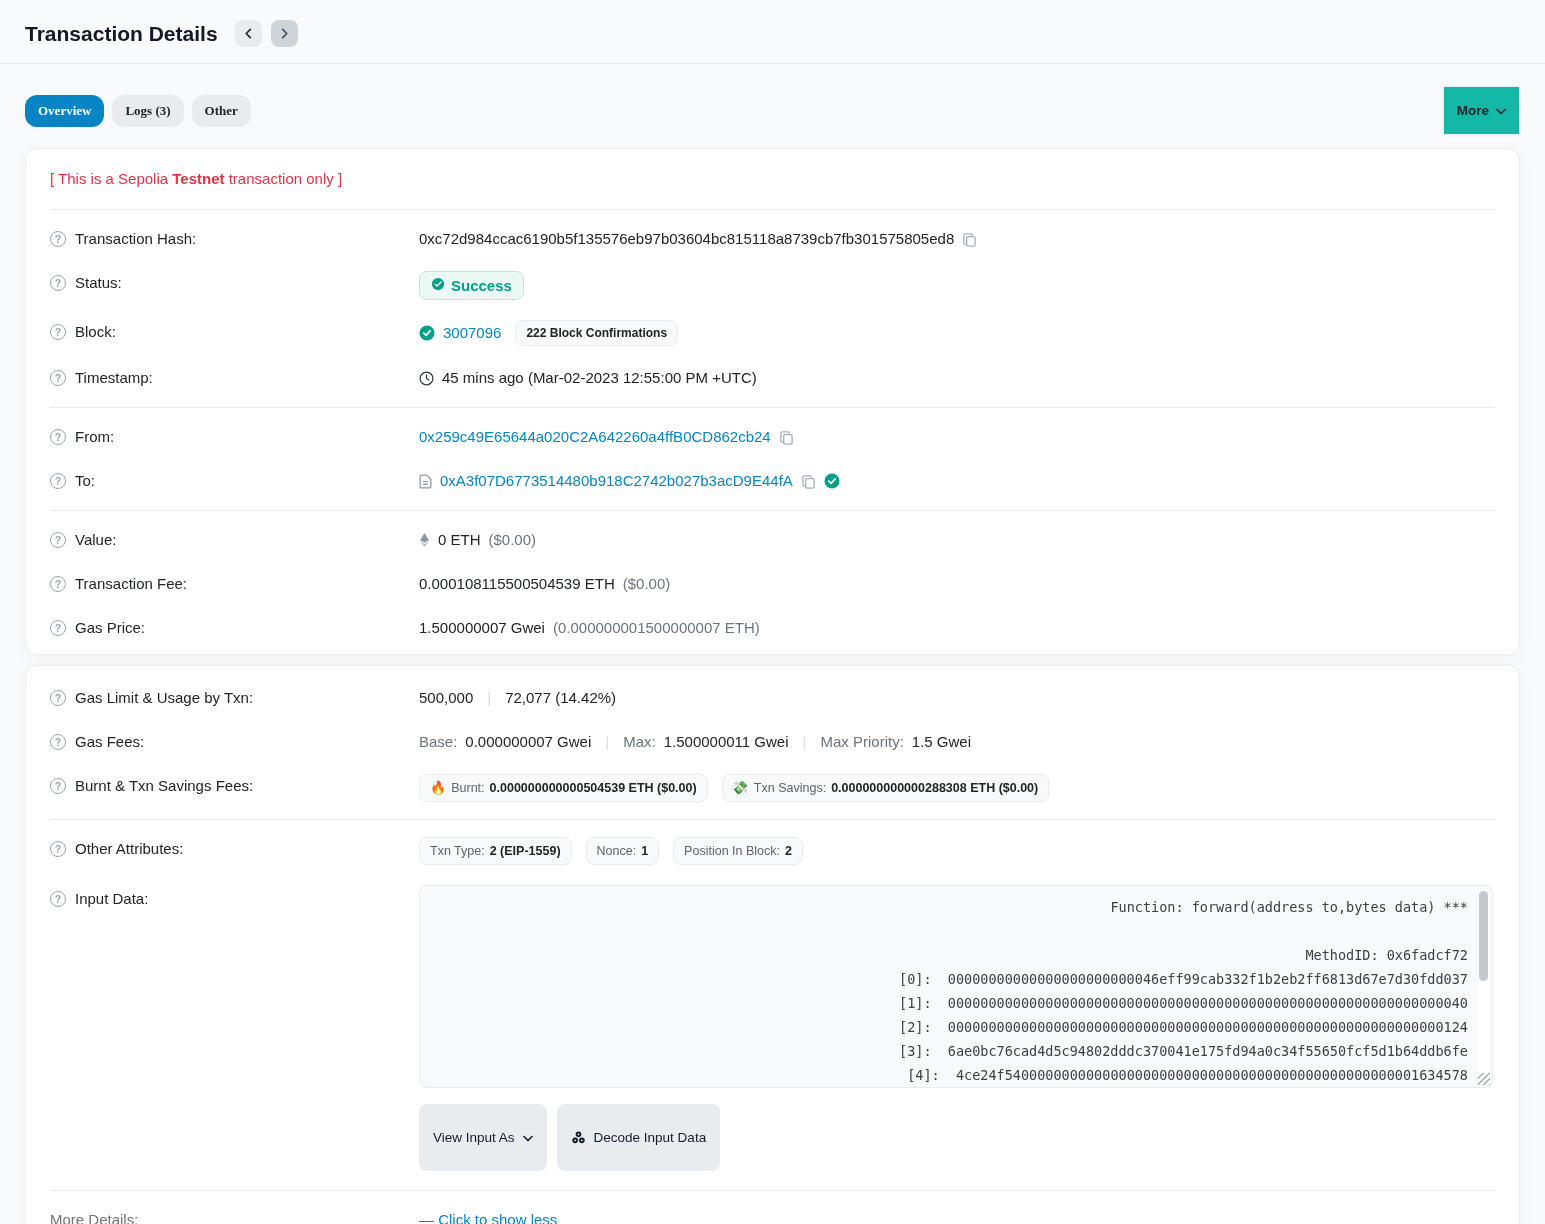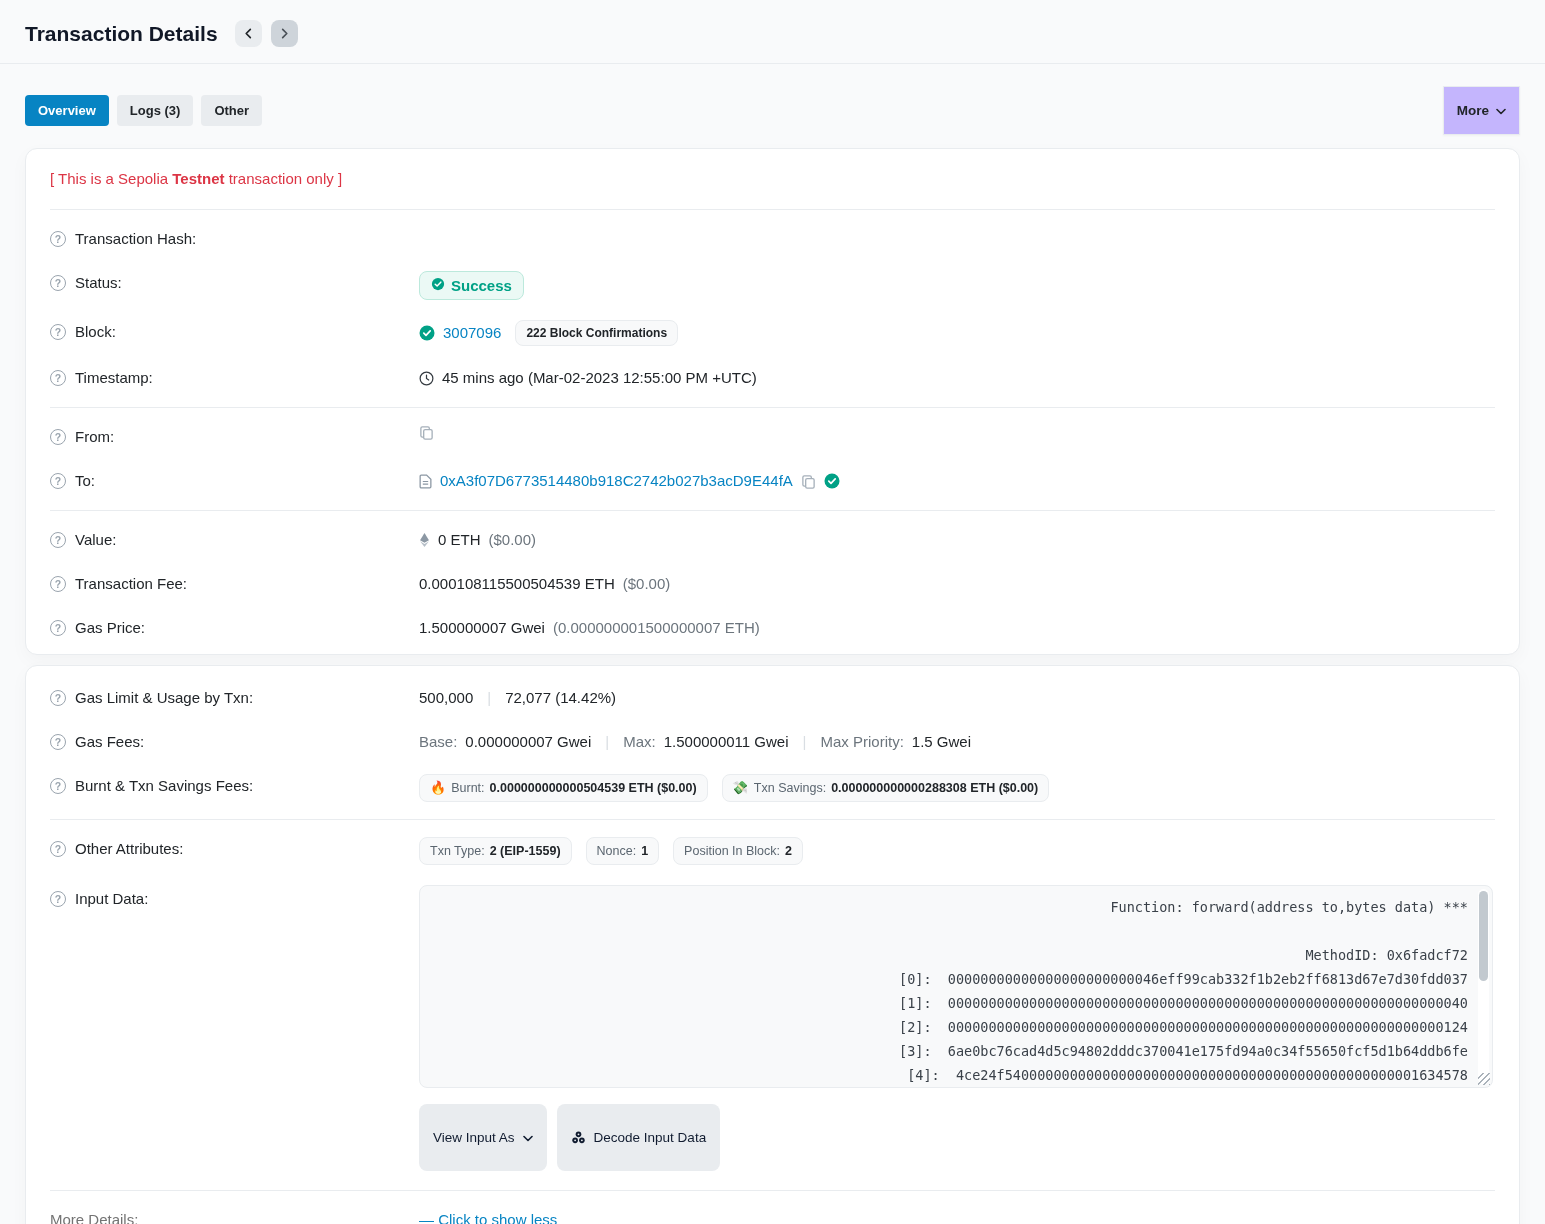--- a/index.html
+++ b/index.html
@@ -13,23 +13,23 @@
   
   .hdr { display:flex; align-items:center; gap:9px; padding:20px 25px 16px; border-bottom:1px solid #e9ecef; }
   .hdr h1 { font-size:21px; font-weight:700; color:#111827; margin-right:8px; }
   .navbtn { width:27px; height:27px; border:none; border-radius:8px; background:#e9ecef; display:flex; align-items:center; justify-content:center; cursor:pointer; }
   .navbtn.dark { background:#ced4da; }
   .navbtn svg { display:block; }
 
   
   .tabsrow { display:flex; align-items:center; justify-content:space-between; padding:22px 25px 0; }
   .tabs { display:flex; gap:8px; }
-  .tab { border:none; border-radius:4px; background:#e9ecef; color:#212529; font-size:13px; font-weight:600; padding:8px 13px; cursor:pointer; font-family:Liberation Sans, sans-serif; }
+  .tab { border:none; border-radius:12px; background:#e9ecef; color:#212529; font-size:13px; font-weight:600; padding:8px 13px; cursor:pointer; font-family:Liberation Serif, serif; }
   .tab.active { background:#0784c3; color:#fff; }
-  .morebtn { display:flex; align-items:center; gap:7px; background:#c4b5fd; border:1px solid #e9ecef; box-shadow:0 1px 2px rgba(0,0,0,.04); border-radius:0; padding:16px 13px; font-size:13.5px; font-weight:600; color:#212529; cursor:pointer; font-family:inherit; }
+  .morebtn { display:flex; align-items:center; gap:7px; background:#14b8a6; border:1px solid #e9ecef; box-shadow:0 1px 2px rgba(0,0,0,.04); border-radius:0; padding:16px 13px; font-size:13.5px; font-weight:600; color:#212529; cursor:pointer; font-family:inherit; }
 
   
   .card { background:#fff; border:1px solid #e9ecef; border-radius:12px; margin:13px 25px 0; padding:4px 24px; box-shadow:0 6px 18px rgba(0,0,0,.03); }
   .card + .card { margin-top:10px; }
   .divider { border-top:1px solid #e9ecef; margin:7px 0; }
 
   .warning { padding:17px 0 15px; color:#dc3545; font-size:15px; }
   .warning b { font-weight:700; }
 
   .row { display:flex; align-items:flex-start; padding:10px 0; line-height:24px; }
@@ -108,20 +108,29 @@
     <div class="warning">
       <span>[ This is a Sepolia </span><b>Testnet</b><span> transaction only ]</span>
     </div>
     <div class="divider"></div>
 
     <div class="row">
       <div class="lbl">
         <span class="qicon">?</span>
         <span>Transaction Hash:</span>
       </div>
+      <div class="val">
+        <span>0xc72d984ccac6190b5f135576eb97b03604bc815118a8739cb7fb301575805ed8</span>
+        <button class="iconbtn">
+          <svg width="15" height="15" viewBox="0 0 16 16">
+              <rect x="5" y="5" width="9" height="10" rx="1.5" fill="none" stroke="#a6b0ba" stroke-width="1.4"></rect>
+              <path d="M11 5V3.5A1.5 1.5 0 0 0 9.5 2H3.5A1.5 1.5 0 0 0 2 3.5v8A1.5 1.5 0 0 0 3.5 13H5" fill="none" stroke="#a6b0ba" stroke-width="1.4"></path>
+            </svg>
+        </button>
+      </div>
     </div>
 
     <div class="row">
       <div class="lbl">
         <span class="qicon">?</span>
         <span>Status:</span>
       </div>
       <div class="val">
         <span class="status-badge">
           <span>
@@ -169,20 +178,21 @@
     </div>
 
     <div class="divider"></div>
 
     <div class="row">
       <div class="lbl">
         <span class="qicon">?</span>
         <span>From:</span>
       </div>
       <div class="val">
+        <a class="link">0x259c49E65644a020C2A642260a4ffB0CD862cb24</a>
         <button class="iconbtn">
           <svg width="15" height="15" viewBox="0 0 16 16">
               <rect x="5" y="5" width="9" height="10" rx="1.5" fill="none" stroke="#a6b0ba" stroke-width="1.4"></rect>
               <path d="M11 5V3.5A1.5 1.5 0 0 0 9.5 2H3.5A1.5 1.5 0 0 0 2 3.5v8A1.5 1.5 0 0 0 3.5 13H5" fill="none" stroke="#a6b0ba" stroke-width="1.4"></path>
             </svg>
         </button>
       </div>
     </div>
 
     <div class="row">

